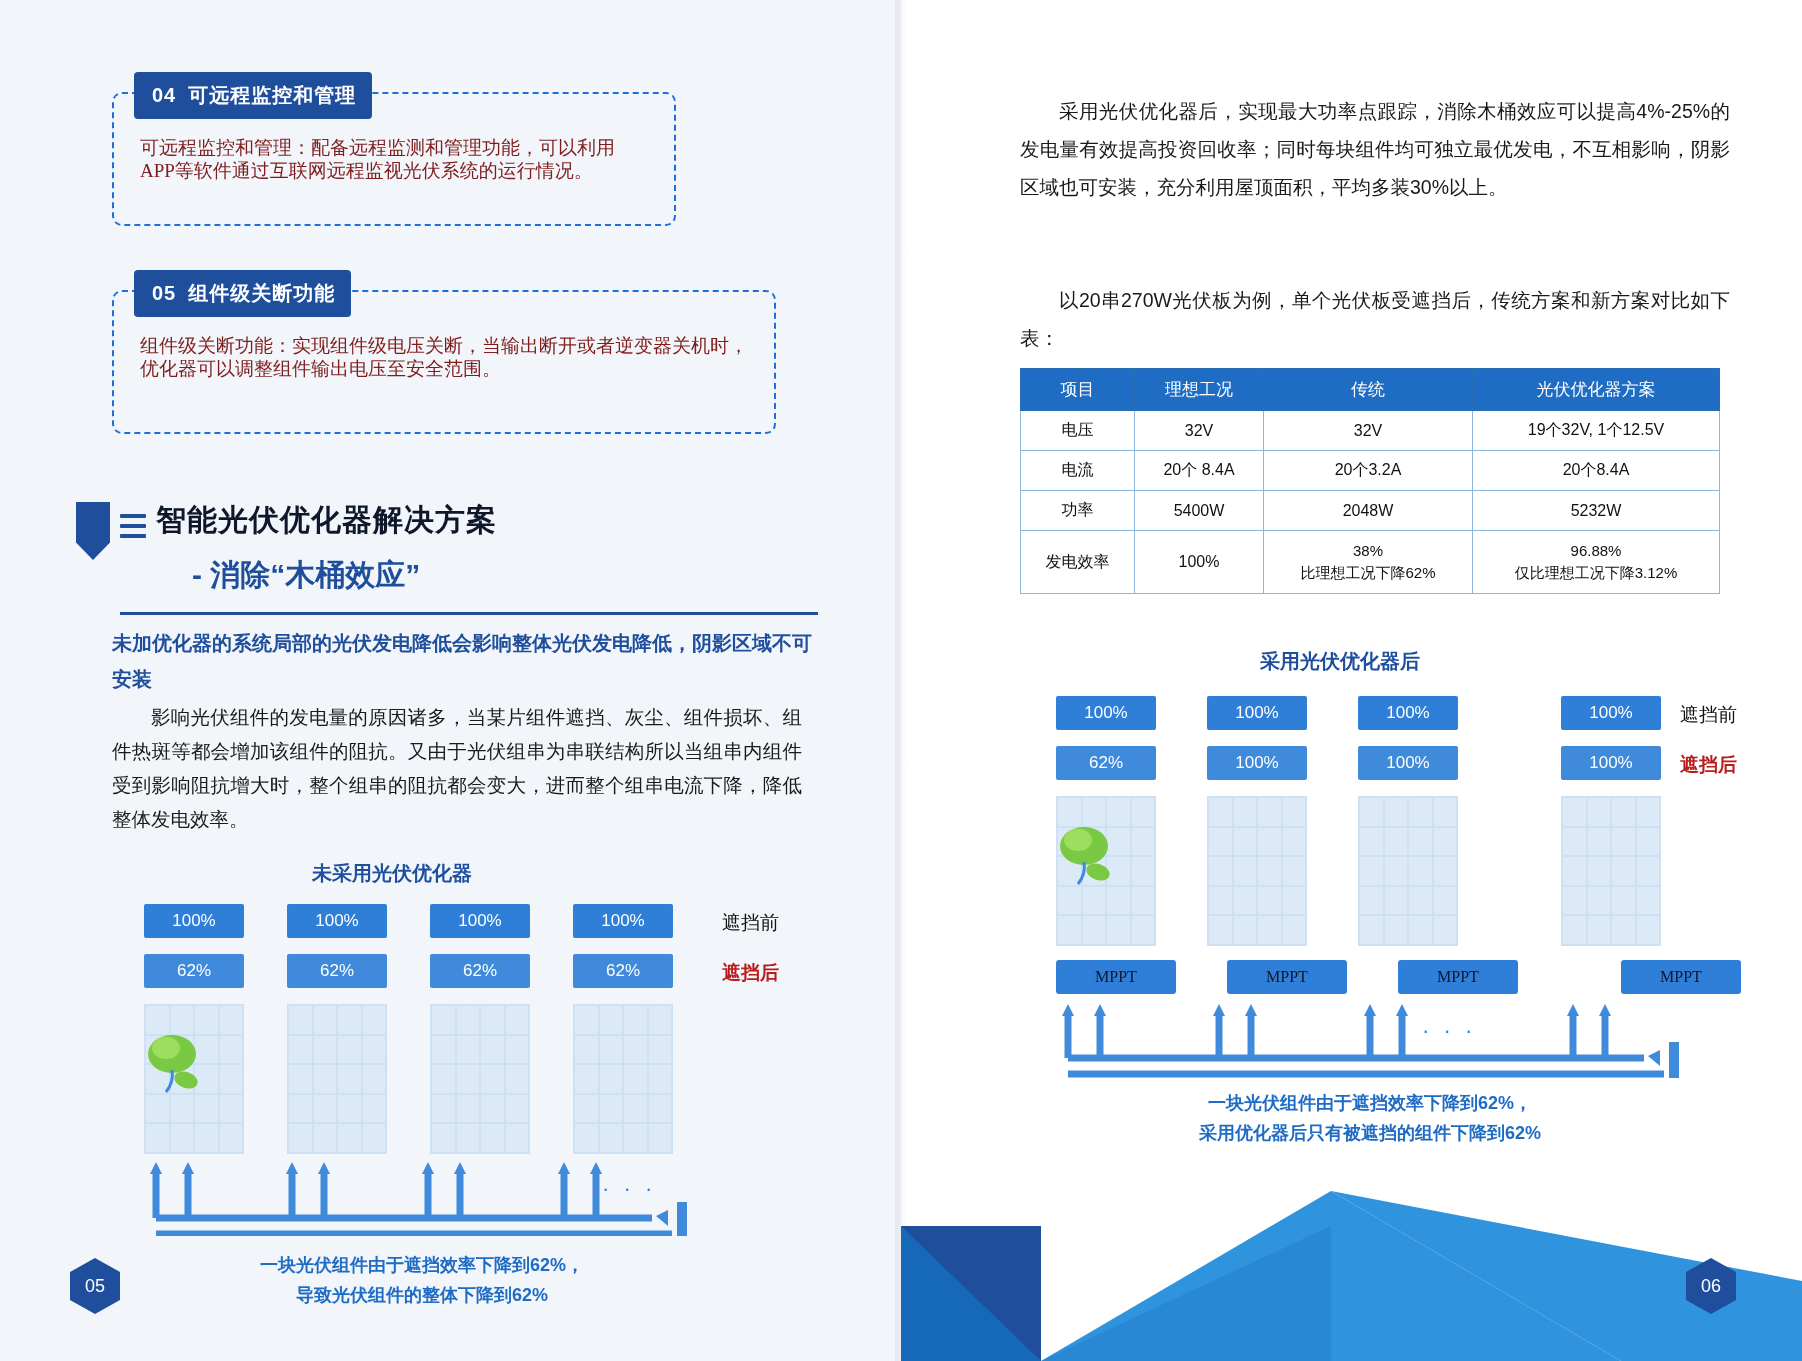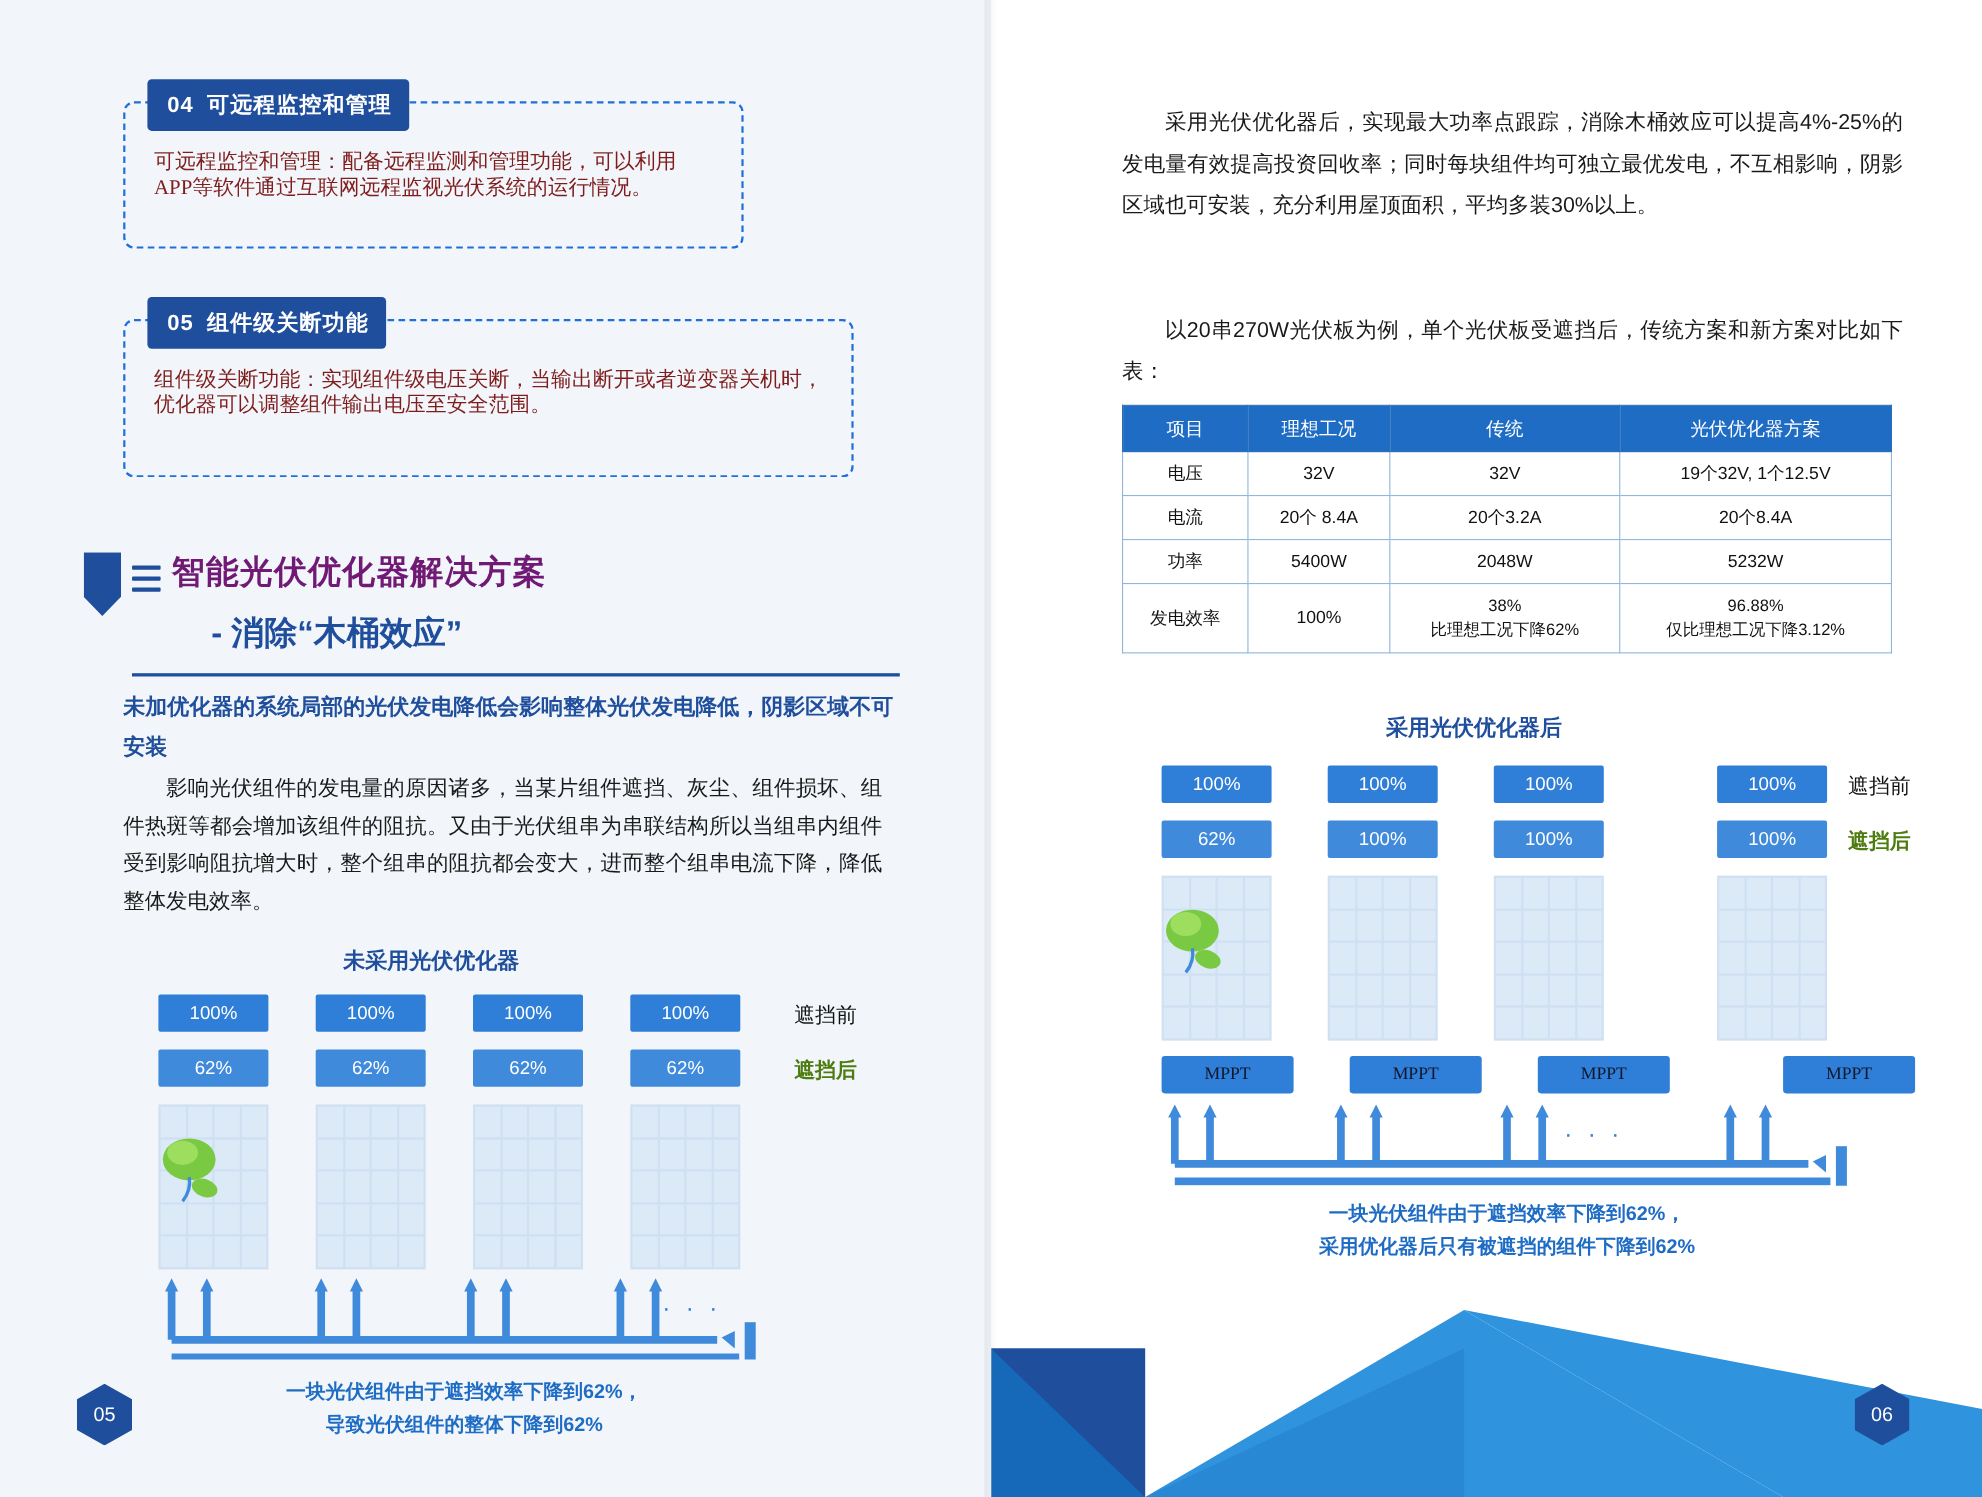--- a/index.html
+++ b/index.html
@@ -26,38 +26,38 @@
              font-size:20px;font-weight:bold;padding:10px 16px 10px 18px;border-radius:4px;letter-spacing:1px;}
   .card-head .num{margin-right:12px;}
   .card-body{padding:42px 26px 20px 26px;font-size:19px;line-height:23px;color:#7f1d1d;font-family:Liberation Serif, serif;}
 
   
   .sec-title-wrap{position:absolute;left:76px;top:500px;width:760px;}
   .sec-flag{position:absolute;left:0;top:2px;width:34px;height:58px;background:#1f4e9c;
             clip-path:polygon(0 0,100% 0,100% 70%,50% 100%,0 70%);}
   .sec-lines{position:absolute;left:44px;top:14px;width:26px;}
   .sec-lines i{display:block;height:4px;background:#1f4e9c;margin-bottom:6px;border-radius:1px;}
-  .sec-t1{margin-left:80px;font-size:30px;font-weight:bold;color:#701a75;letter-spacing:1px;}
+  .sec-t1{margin-left:80px;font-size:30px;font-weight:bold;color:#0f172a;letter-spacing:1px;}
   .sec-t2{margin-left:116px;font-size:30px;font-weight:bold;color:#1f4e9c;margin-top:14px;}
   .sec-rule{position:absolute;left:44px;top:112px;width:698px;height:3px;background:#1f4e9c;}
 
   .sub-bold{position:absolute;left:112px;top:625px;width:700px;font-size:20px;font-weight:bold;
             color:#1f4e9c;line-height:36px;}
   .para{position:absolute;left:112px;top:700px;width:690px;font-size:19.5px;line-height:34px;color:#1a1a1a;text-align:justify;}
 
   
   .diagram-title{font-size:20px;font-weight:bold;color:#1f4e9c;text-align:center;}
   .pct{width:100px;height:34px;background:#2f7ed8;color:#fff;font-size:17px;
        display:flex;align-items:center;justify-content:center;border-radius:2px;}
   .pct.light{background:#3f8adb;}
   .panel{width:100px;height:150px;background:#cfe0f2;
          display:grid;grid-template-columns:repeat(4,1fr);grid-template-rows:repeat(5,1fr);gap:2px;padding:2px;box-sizing:border-box;}
   .panel span{background:#dce9f7;display:block;}
   .label-before{font-size:19px;color:#111;}
-  .label-after{font-size:19px;color:#4d7c0f;font-weight:bold;}
+  .label-after{font-size:19px;color:#b91c1c;font-weight:bold;}
   .mppt{width:120px;height:34px;background:#2f7ed8;color:#0f172a;font-size:16px;
         display:flex;align-items:center;justify-content:center;border-radius:3px;font-family:Liberation Serif, serif;}
   .caption{font-size:18px;color:#1f6cc4;font-weight:bold;text-align:center;line-height:30px;}
   .dots{font-size:22px;color:#2f7ed8;letter-spacing:4px;}
 
   
   .leaf{position:absolute;width:72px;height:66px;}
 
   
   .rpara{position:absolute;font-size:19.5px;line-height:38px;color:#1a1a1a;text-align:justify;}

